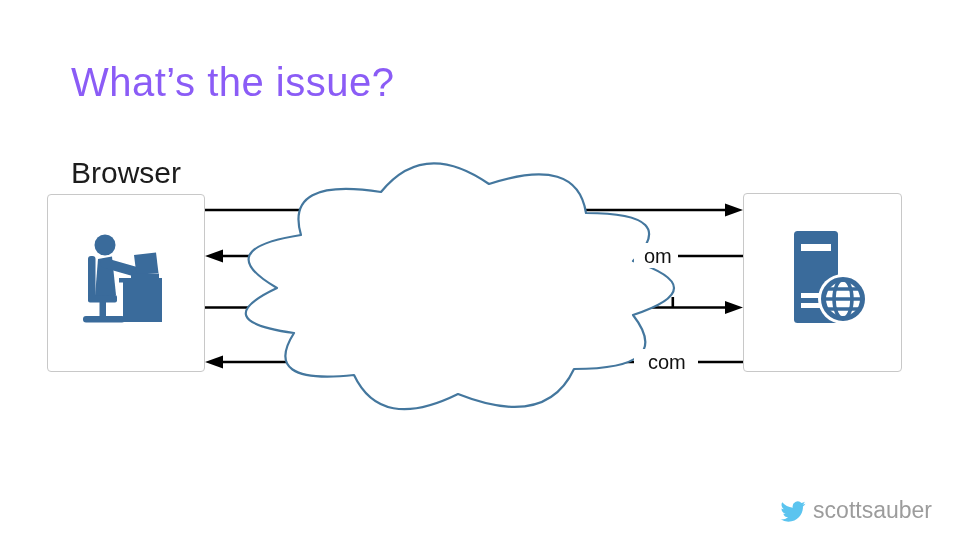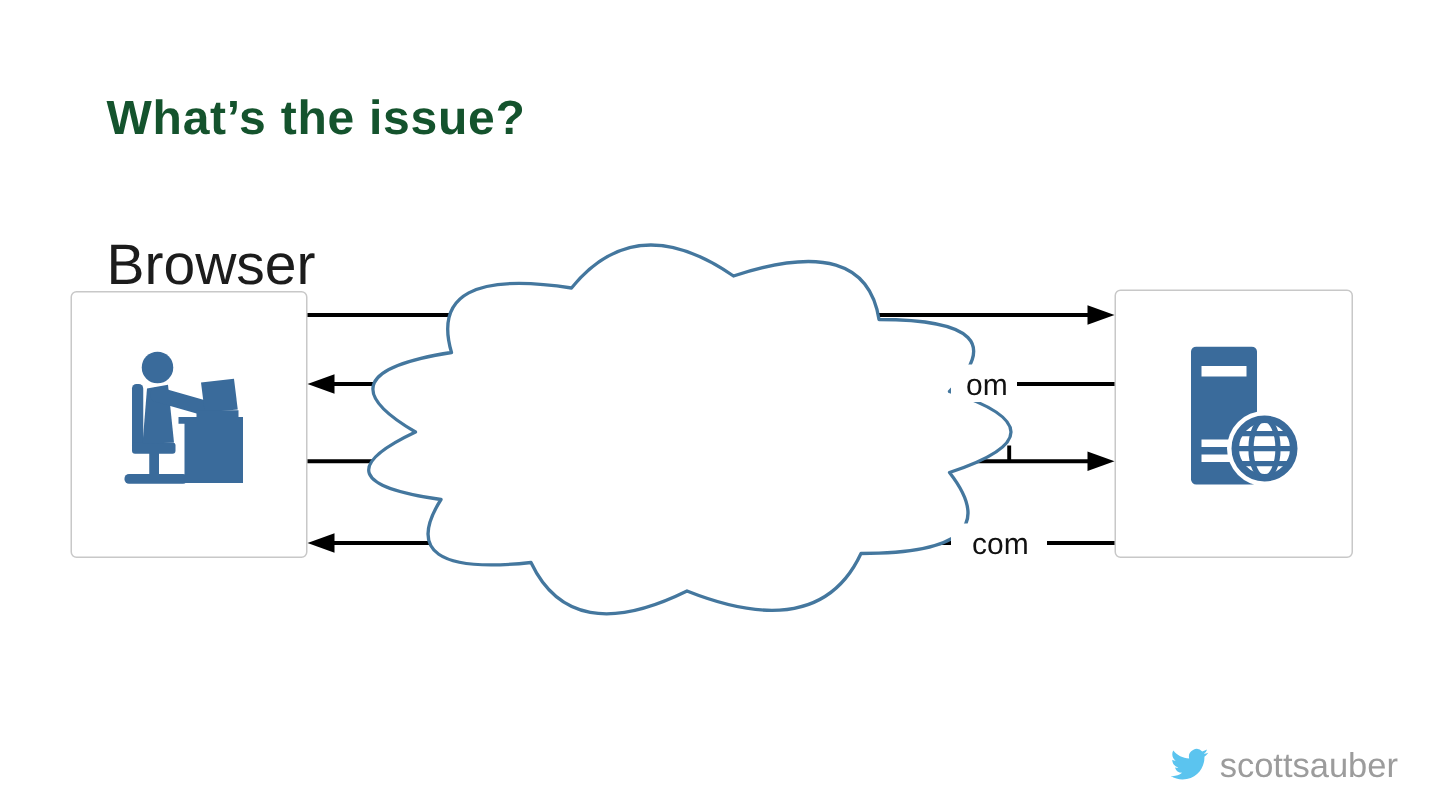--- a/index.html
+++ b/index.html
@@ -2,38 +2,38 @@
 <html><head>
 <meta charset="utf-8">
 <style>
   html,body{margin:0;padding:0;background:#888;}
   .slide{
     position:relative;width:960px;height:540px;background:#ffffff;
     overflow:hidden;font-family:"Liberation Sans",sans-serif;
   }
   .title{
     position:absolute;left:71px;top:60px;
-    font-size:32px;font-weight:700;color:#14532d;letter-spacing:0.5px;
+    font-size:40px;font-weight:400;color:#8b5cf6;letter-spacing:0.5px;
   }
   .box-label{
-    position:absolute;font-size:38px;color:#1c1c1c;white-space:nowrap;
+    position:absolute;font-size:30px;color:#1c1c1c;white-space:nowrap;
   }
   .browser-label{left:71px;top:156px;}
   .server-label{left:778px;top:149px;}
   .node-box{
     position:absolute;background:#ffffff;border:1.5px solid #c8c8c8;
     border-radius:4px;box-sizing:border-box;
   }
   .browser-box{left:47px;top:194px;width:158px;height:178px;}
   .server-box{left:743px;top:193px;width:159px;height:179px;}
   .diagram-svg{position:absolute;left:0;top:0;}
   .icon-svg{position:absolute;}
   .footer{
     position:absolute;right:28px;bottom:16px;
-    display:flex;align-items:flex-start;gap:5px;
+    display:flex;align-items:flex-end;gap:5px;
   }
   .footer .handle{font-size:23px;color:#9c9c9c;}
   .frag{
     font-family:"Liberation Sans",sans-serif;font-size:20px;fill:#111111;
   }
 </style>
 </head>
 <body>
 
 <div class="slide">

